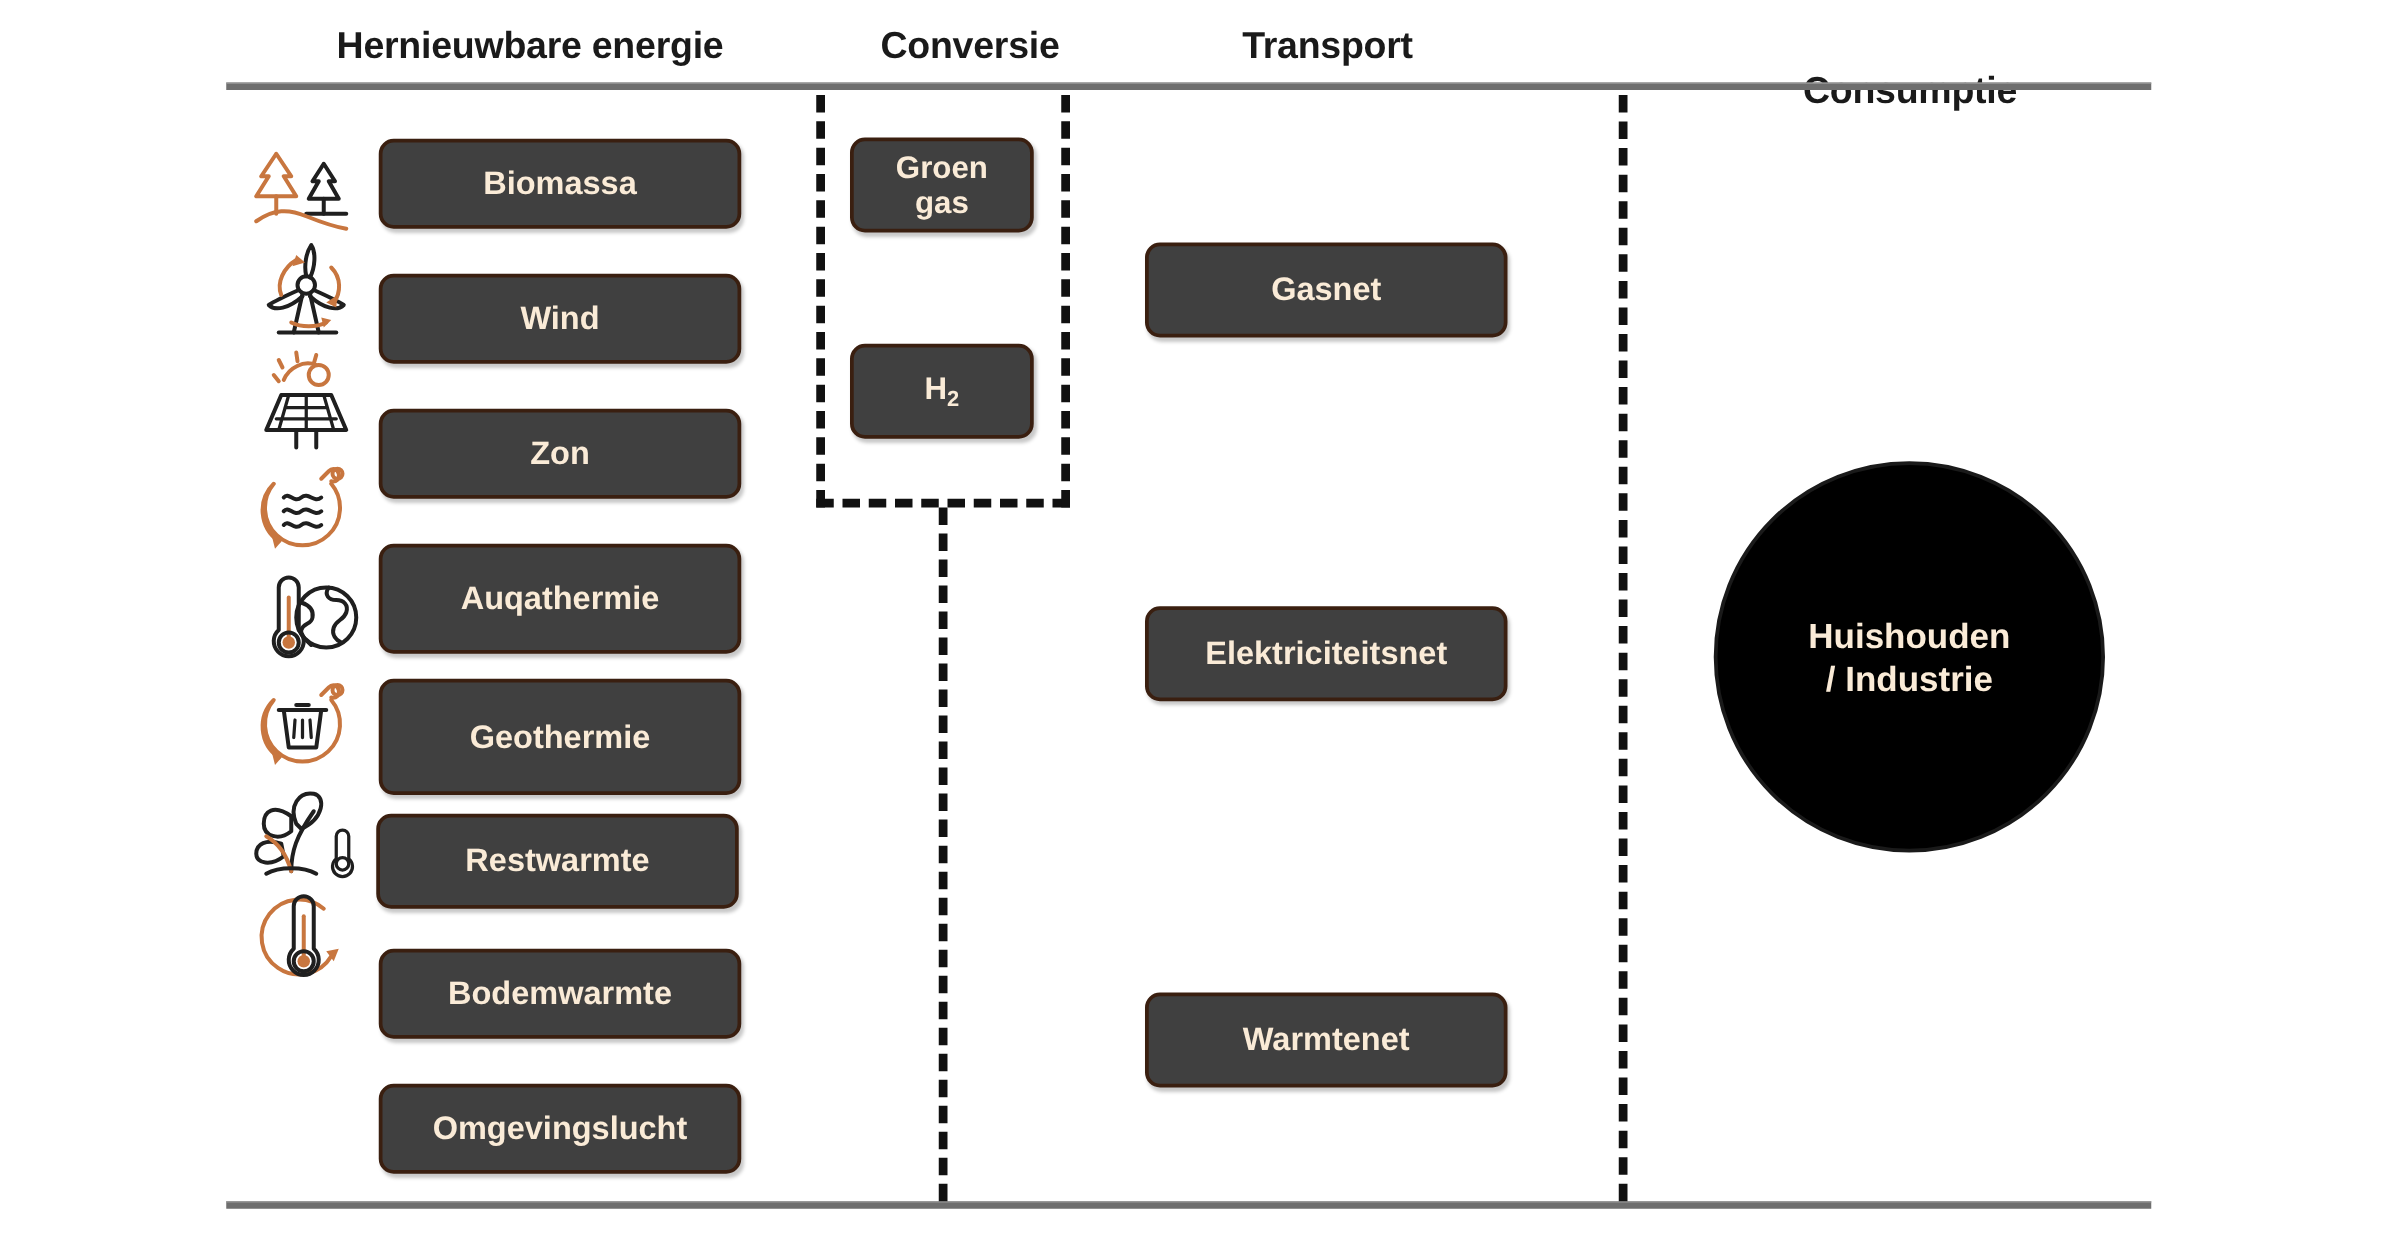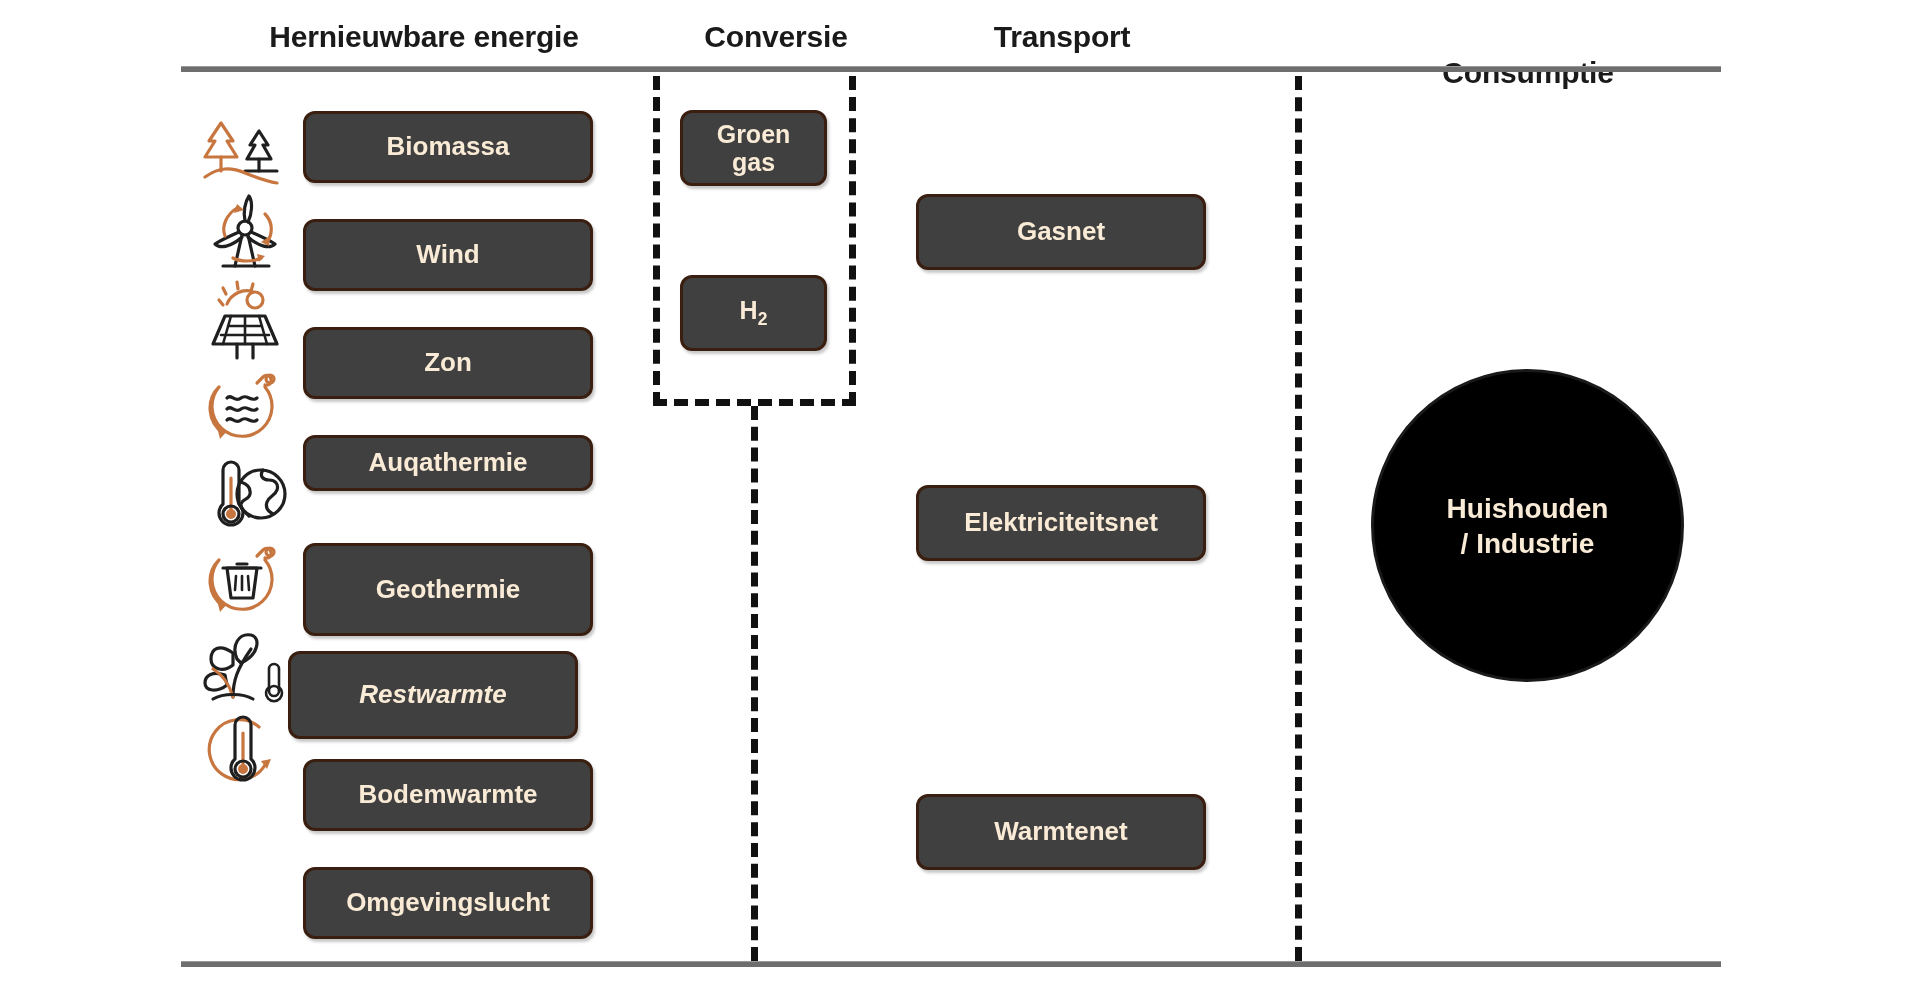--- a/index.html
+++ b/index.html
@@ -227,23 +227,23 @@
       <path class="ink" d="M38 14 A8 8 0 0 1 54 14 L54 48 A12 12 0 1 1 38 48 Z"></path>
       <path class="acc" d="M46 22 L46 54"></path>
       <circle class="acc-f" cx="46" cy="58" r="5"></circle>
       <circle class="ink" cx="46" cy="58" r="8"></circle>
     </svg>
   </div>
 
   <div class="node" style="left:303px; top:111px; width:290px; height:72px;">Biomassa</div>
   <div class="node" style="left:303px; top:219px; width:290px; height:72px;">Wind</div>
   <div class="node" style="left:303px; top:327px; width:290px; height:72px;">Zon</div>
-  <div class="node" style="left:303px; top:435px; width:290px; height:56px;">Auqathermie</div>
+  <div class="node" style="left:303px; top:435px; width:290px; height:88px;">Auqathermie</div>
   <div class="node" style="left:303px; top:543px; width:290px; height:93px;">Geothermie</div>
-  <div class="node" style="left:288px; top:651px; width:290px; height:88px;font-style:italic;">Restwarmte</div>
+  <div class="node" style="left:301px; top:651px; width:290px; height:76px;">Restwarmte</div>
   <div class="node" style="left:303px; top:759px; width:290px; height:72px;">Bodemwarmte</div>
   <div class="node" style="left:303px; top:867px; width:290px; height:72px;">Omgevingslucht</div>
 
   <div class="node small" style="left:680px; top:110px; width:147px; height:76px; flex-direction:column;">
     <span>Groen</span>
     <span>gas</span>
   </div>
   <div class="node small" style="left:680px; top:275px; width:147px; height:76px;">
     <span><span>H</span><sub style="font-size:0.7em;">2</sub></span>
   </div>

